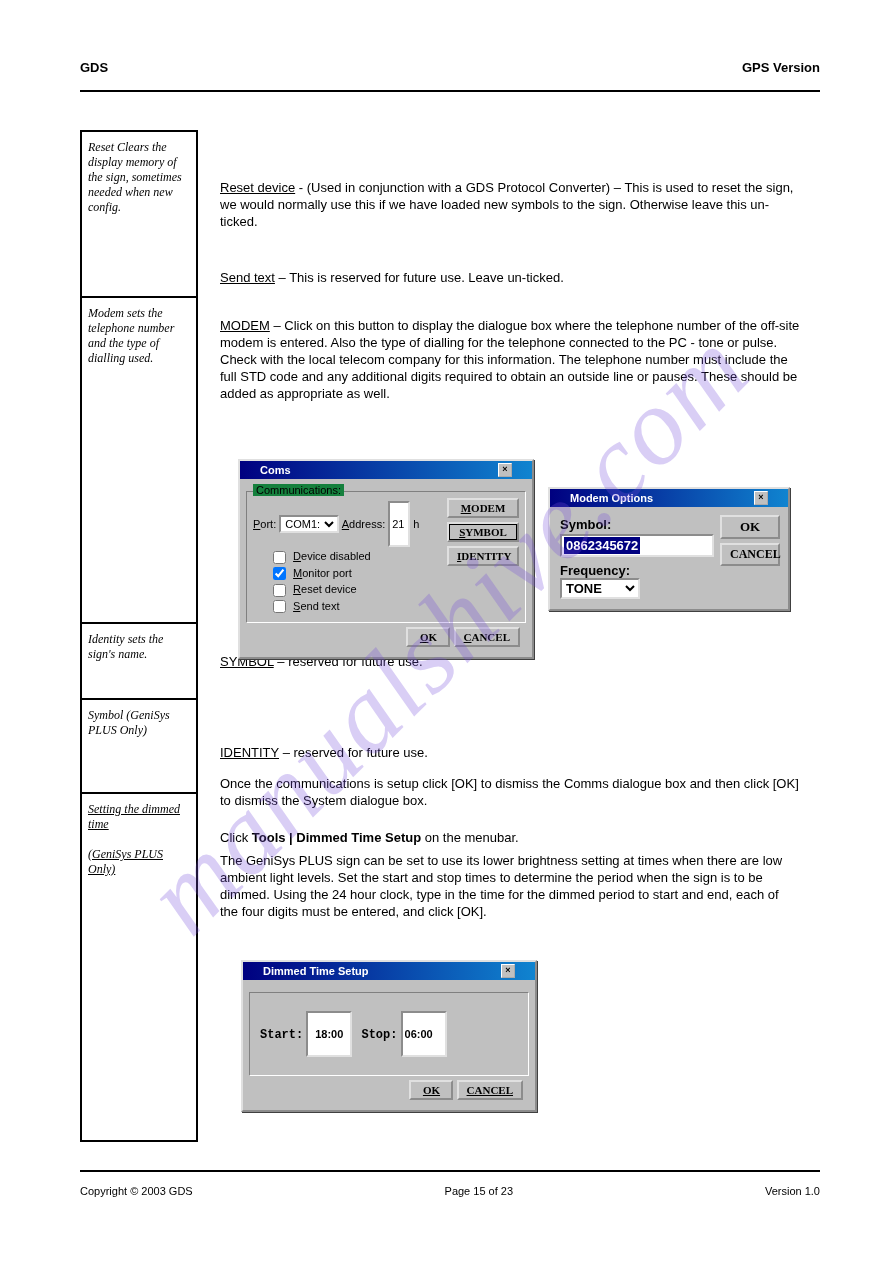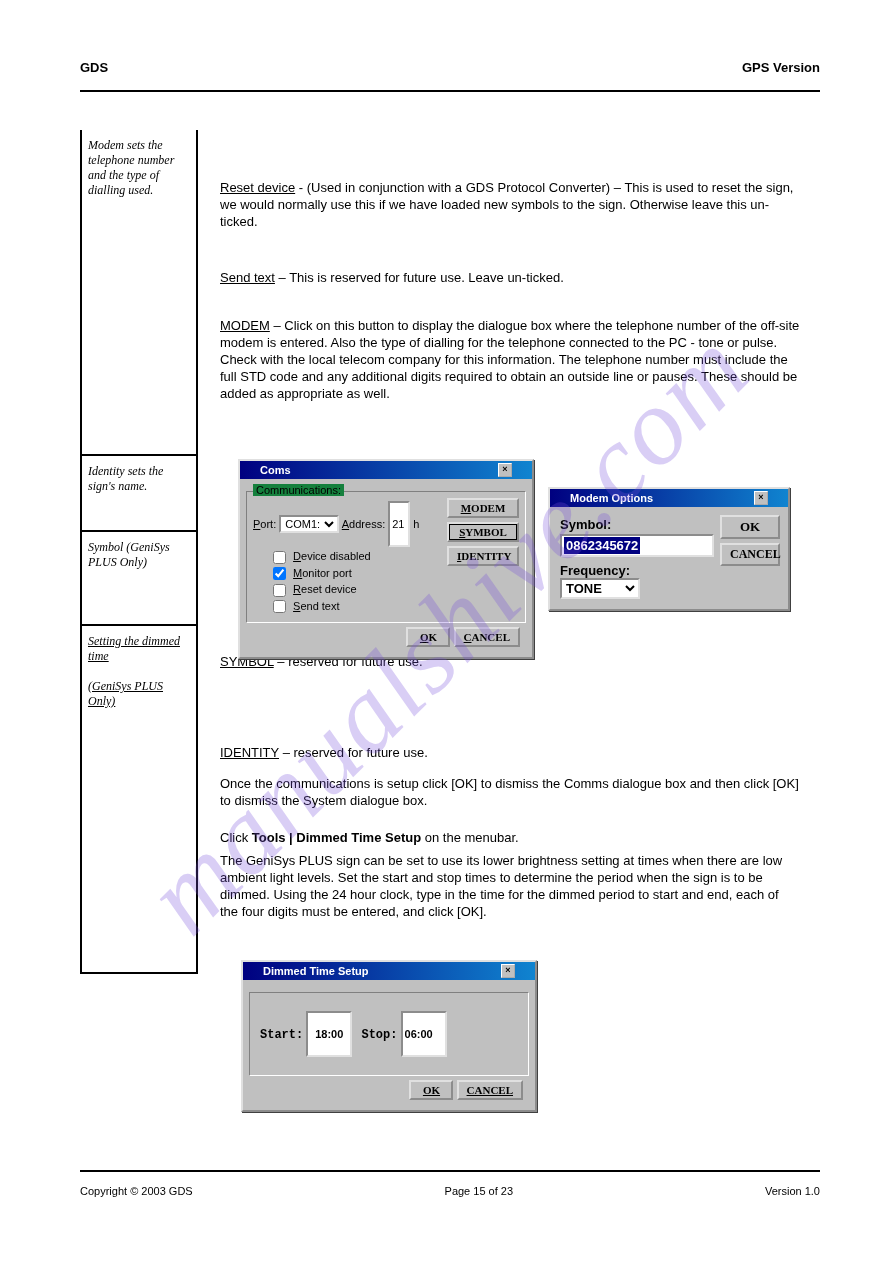--- a/index.html
+++ b/index.html
@@ -51,20 +51,21 @@
 <body>
 <div class="page">
 
 <div class="watermark">manualshive.com</div>
 
 <div class="txt" style="top:60px; left:80px; font-size:13px; font-weight:bold;">GDS</div>
 <div class="txt" style="top:60px; right:73px; left:auto; font-size:13px; font-weight:bold;">GPS Version</div>
 <div class="hr-top"></div>
 
 <div class="left-col">
+  <div class="left-cell lc1">Reset Clears the display memory of the sign, sometimes needed when new config.</div>
   <div class="left-cell lc2">Modem sets the telephone number and the type of dialling used.</div>
   <div class="left-cell lc4">Identity sets the sign's name.</div>
   <div class="left-cell lc3">
     <span>Symbol</span>
     <span>(GeniSys PLUS Only)</span>
   </div>
   <div class="left-cell lc5">
     <span>Setting the dimmed time</span><br><br>
     <span>(GeniSys PLUS Only)</span>
   </div>

